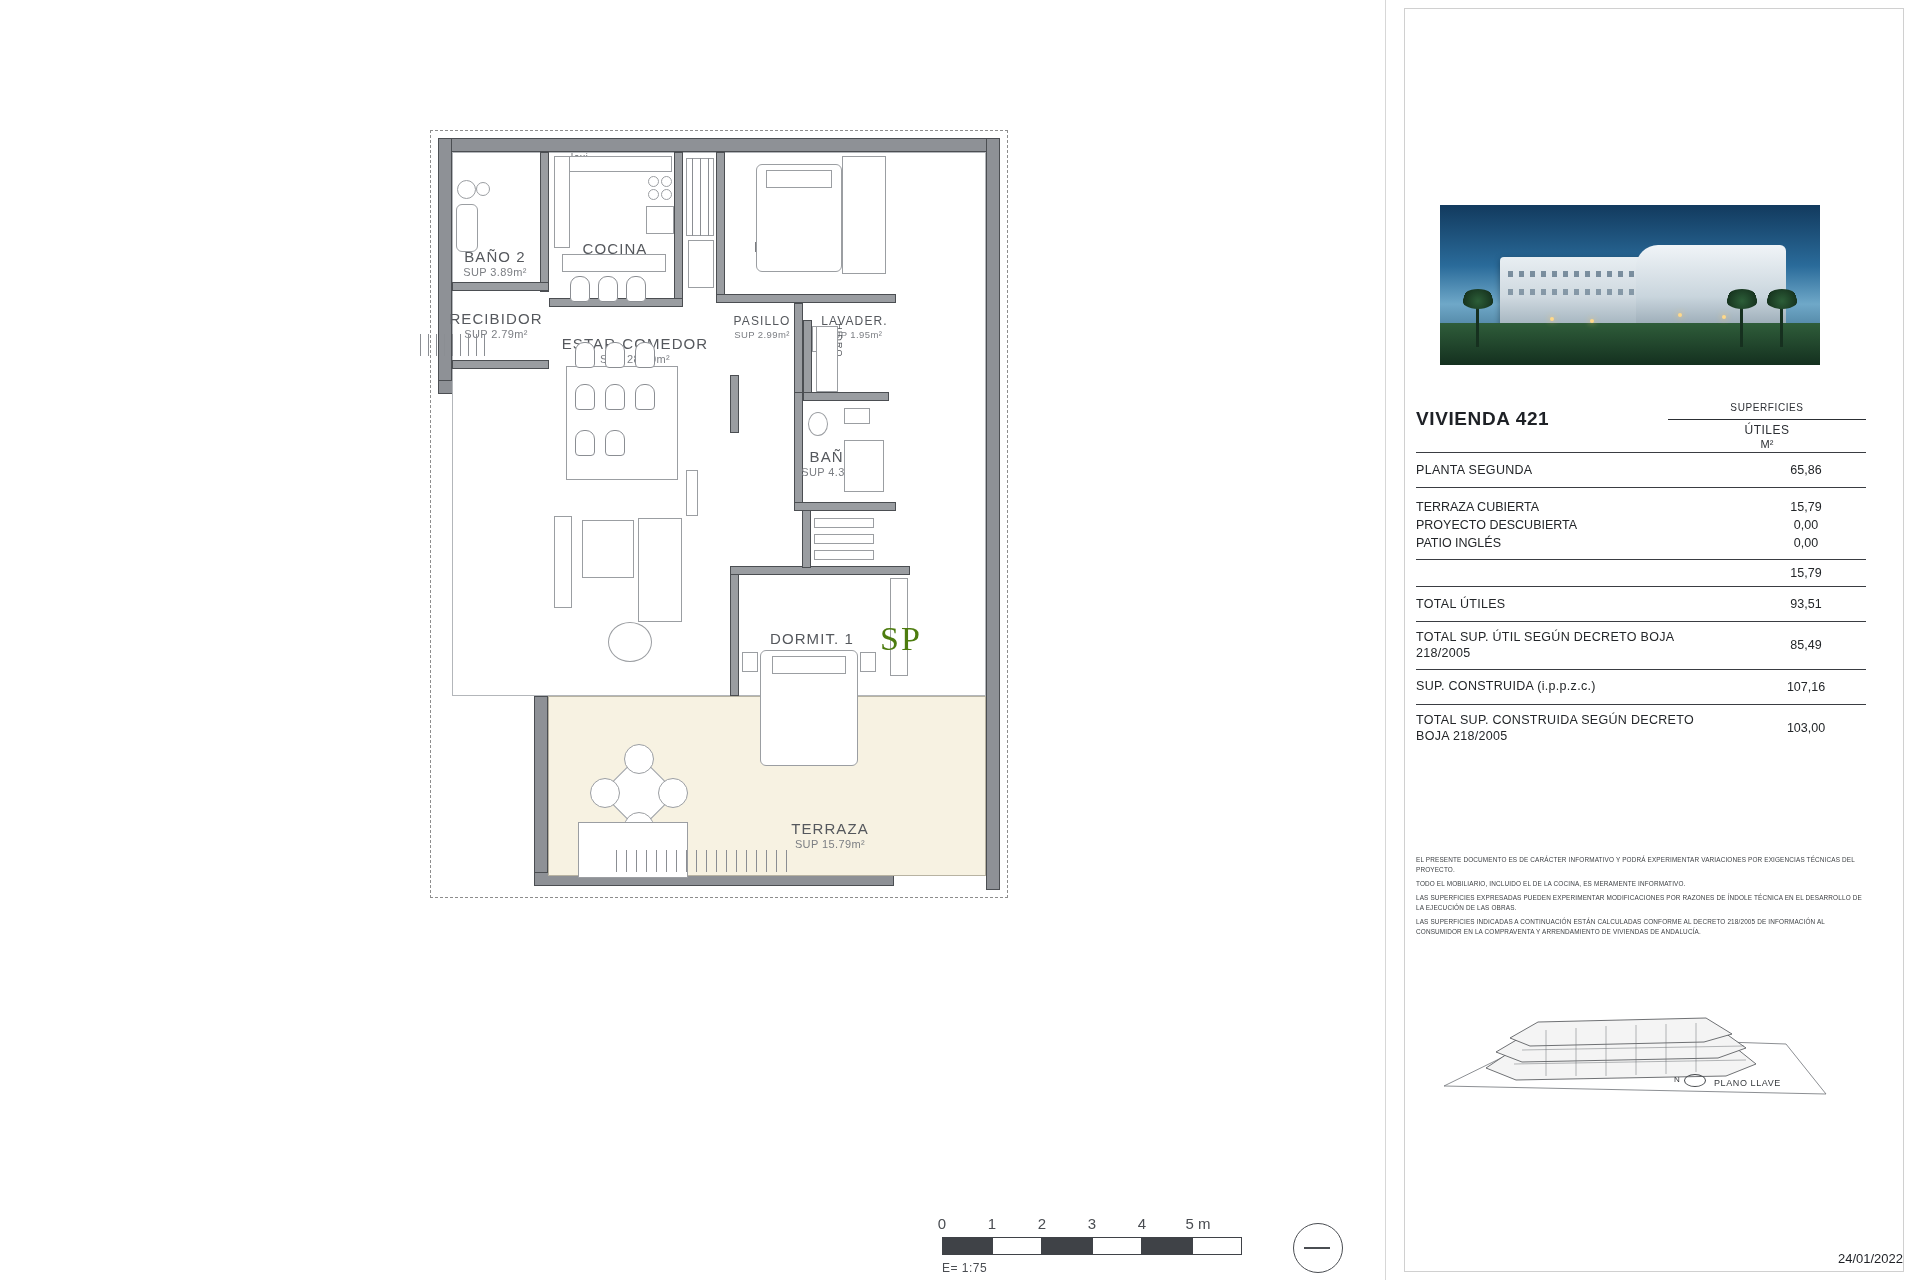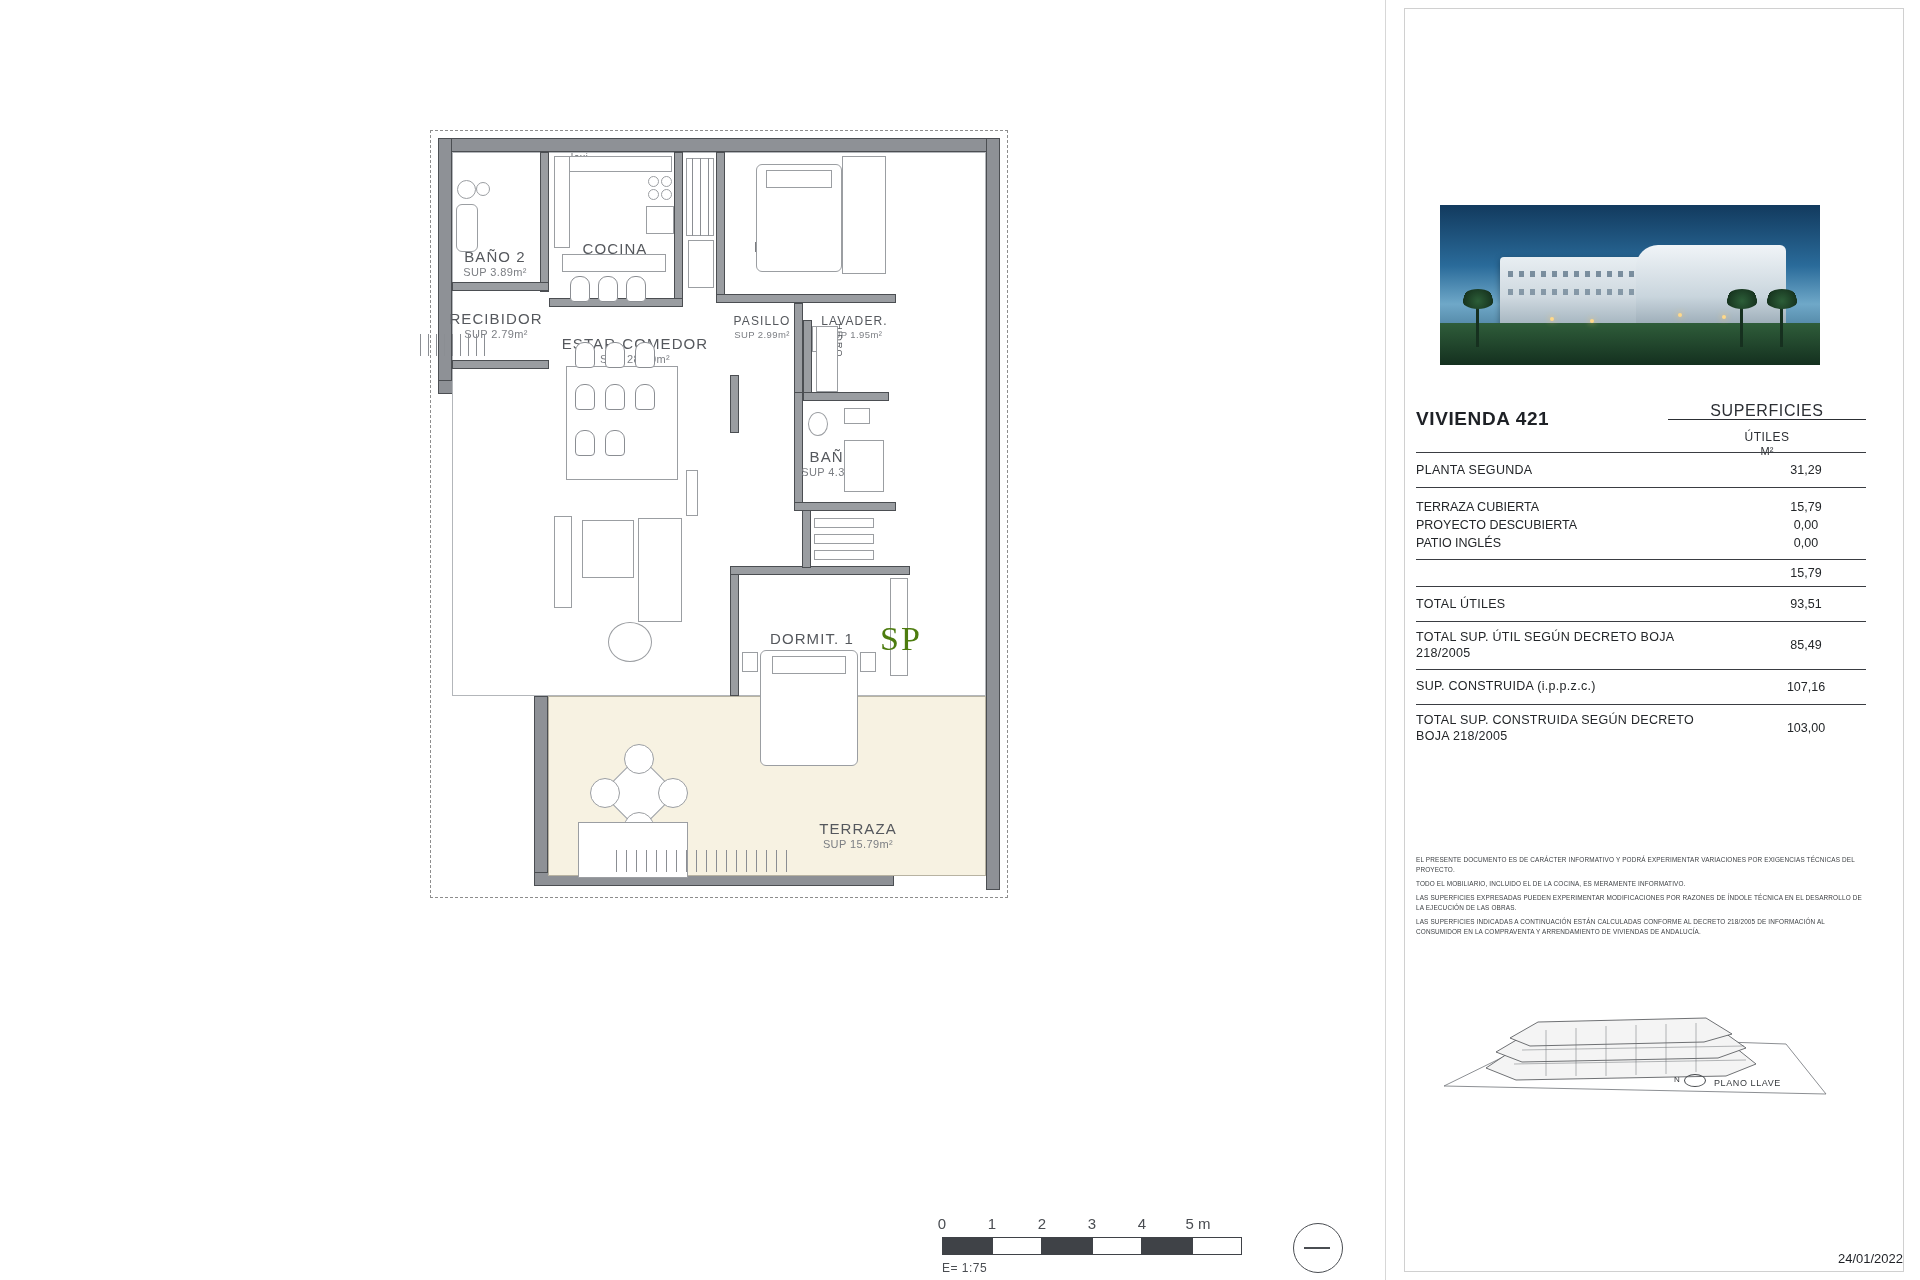--- a/index.html
+++ b/index.html
@@ -270,21 +270,21 @@
     color: #1e2126;
     letter-spacing: 0.6px;
   }
   .superficies-head {
     position: absolute;
     left: 282px; top: 402px;
     width: 198px;
     text-align: center;
     color: #2c2f34;
   }
-  .superficies-head .t1 { font-size: 16px; letter-spacing: 0.6px; }
+  .superficies-head .t1 { font-size: 10px; letter-spacing: 0.6px; }
   .superficies-head .t2 { font-size: 12px; margin-top: 10px; letter-spacing: 0.5px; }
   .superficies-head .t3 { font-size: 11px; margin-top: 1px; }
   .superficies-head .rule {
     position: absolute;
     left: 0; top: 17px; width: 198px;
     border-top: 1px solid #2c2f34;
   }
 
   .table {
     position: absolute;
@@ -459,21 +459,21 @@
       <div class="label" style="left:348px;top:318px;width:110px;">
         <span class="name">BAÑO</span>
         <span class="sup">SUP  4.31m²</span>
       </div>
 
       <div class="label" style="left:302px;top:500px;width:160px;">
         <span class="name">DORMIT. 1</span>
         <span class="sup">SUP  16.81m²</span>
       </div>
 
-      <div class="label" style="left:348px;top:690px;width:160px;">
+      <div class="label" style="left:320px;top:690px;width:160px;">
         <span class="name">TERRAZA</span>
         <span class="sup">SUP  15.79m²</span>
       </div>
 
       <div class="label tiny" style="left:125px;top:22px;width:50px;">
         <span class="name">lavj</span>
       </div>
 
       <div class="label tiny" style="left:392px;top:205px;width:34px;transform:rotate(90deg);">
         <span class="name">HIDRO</span>
@@ -597,21 +597,21 @@
       <div class="t1">SUPERFICIES</div>
       <div class="rule"></div>
       <div class="t2">ÚTILES</div>
       <div class="t3">M²</div>
     </div>
 
     <div class="table">
 
       <div class="trow">
         <div class="k">PLANTA SEGUNDA</div>
-        <div class="v">31,29</div>
+        <div class="v">65,86</div>
       </div>
 
       <div class="group">
         <div class="grow">
           <div class="k">TERRAZA CUBIERTA</div>
           <div class="v">15,79</div>
         </div>
         <div class="grow">
           <div class="k">PROYECTO DESCUBIERTA</div>
           <div class="v">0,00</div>

